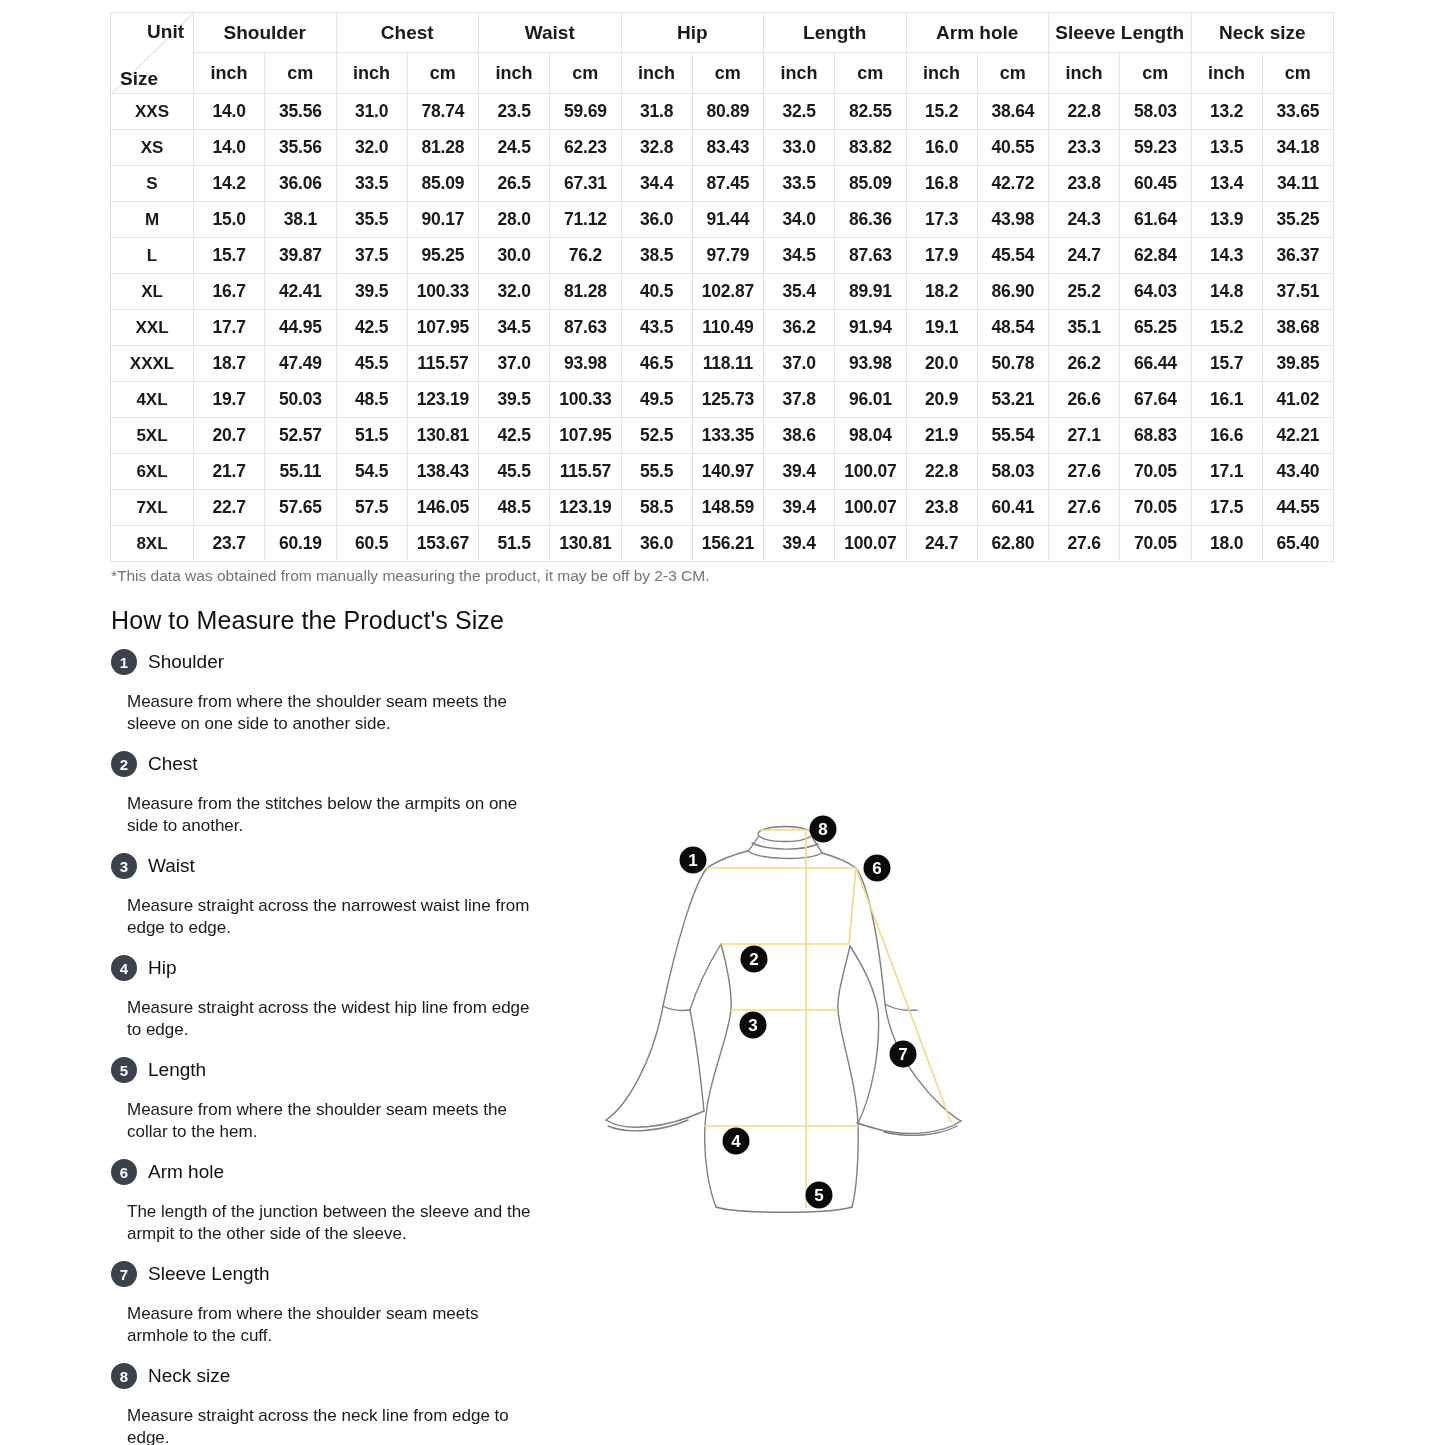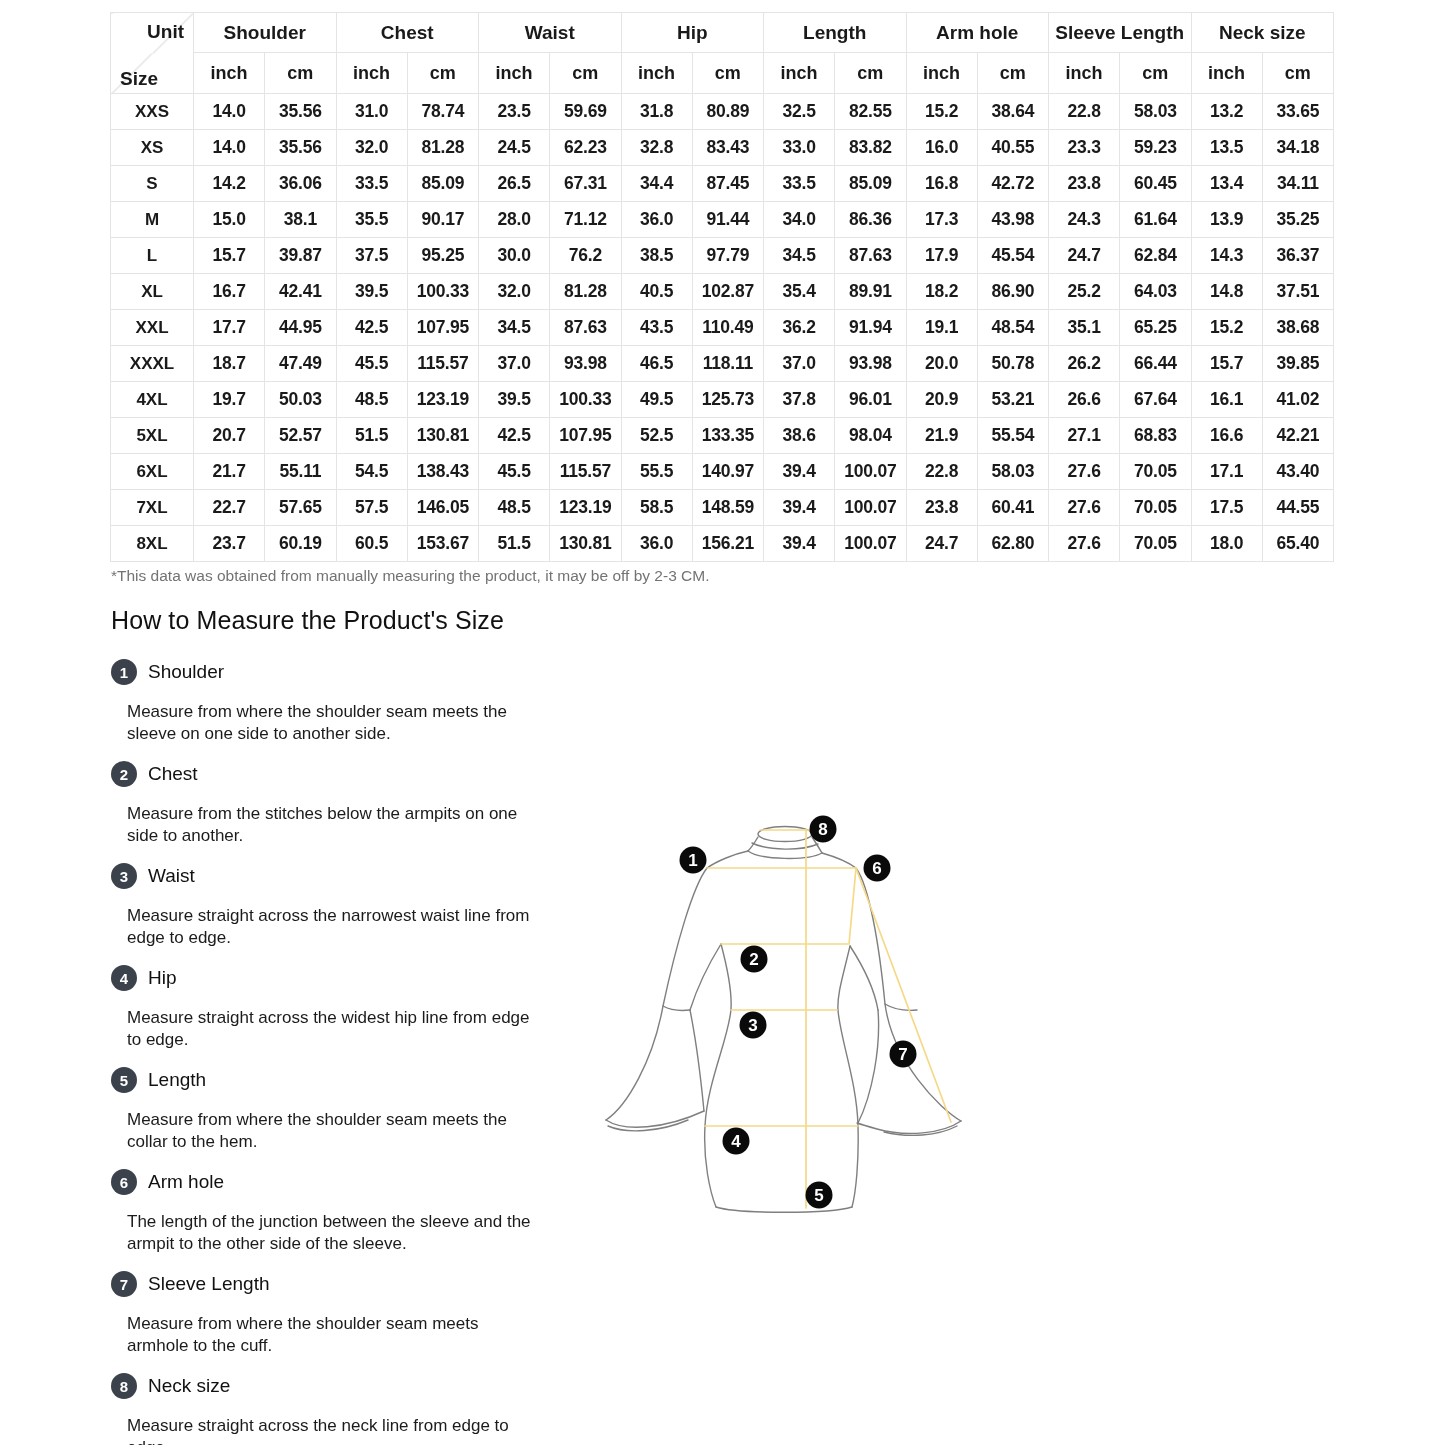--- a/index.html
+++ b/index.html
@@ -49,21 +49,21 @@
 
   
   .footnote{
     position:absolute;left:111px;top:567px;
     font-size:15.5px;color:#737373;
   }
 
   
   .guide{position:absolute;left:111px;top:603px;width:470px;}
   .guide h2{
-    margin:0 0 22px 0;font-size:25px;font-weight:400;
+    margin:0 0 12px 0;font-size:25px;font-weight:400;
     line-height:34px;color:#111;letter-spacing:0.1px;
   }
   .item{margin-bottom:17px;}
   .item-head{display:flex;align-items:center;gap:11px;height:26px;margin-bottom:11px;}
   .num-badge{
     width:26px;height:26px;border-radius:50%;
     background:var(--bullet-bg);color:#fff;
     display:flex;align-items:center;justify-content:center;
     font-size:15px;font-weight:700;flex:0 0 26px;
   }

